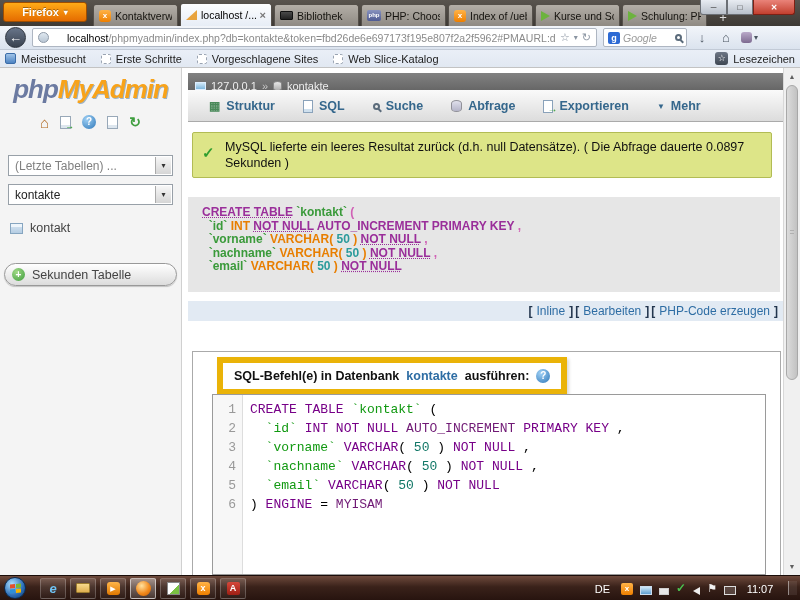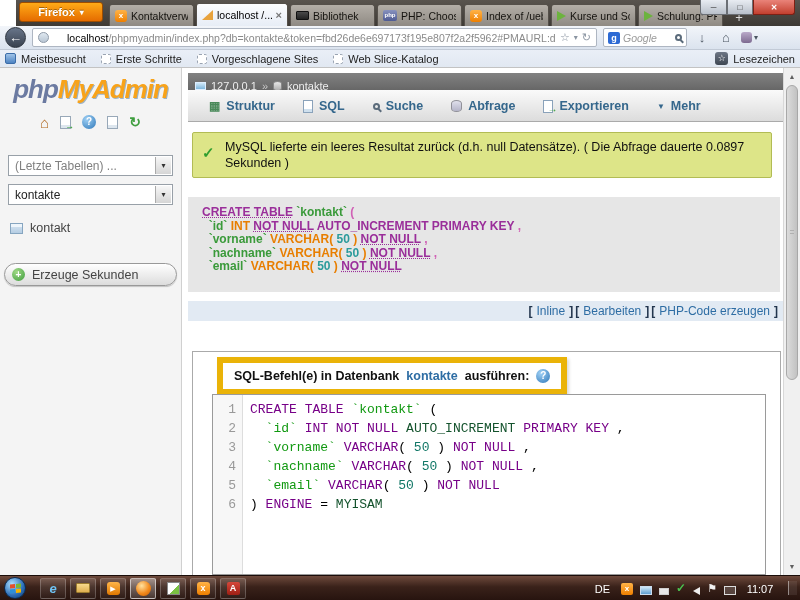--- a/index.html
+++ b/index.html
@@ -1,21 +1,21 @@
 <!DOCTYPE html>
 <html><head>
 <meta charset="utf-8">
 <style>
   html,body{margin:0;padding:0;background:#222;}
   #screen{position:relative;width:800px;height:600px;overflow:hidden;background:#fff;
           font-family:"Liberation Sans",sans-serif;-webkit-font-smoothing:antialiased;}
   *{box-sizing:border-box;}
 
   
-  .tabbar{position:absolute;top:0;left:16px;right:0;height:26px;
+  .tabbar{position:absolute;top:0;left:0;right:0;height:26px;
           background:linear-gradient(#59544e,#3e3a35);}
   .ff-btn{position:absolute;top:2px;left:3px;width:84px;height:20px;border-radius:3px;
           background:linear-gradient(#ffab17,#e56c00);border:1px solid #9e4d00;
           color:#fff;font-weight:bold;font-size:11px;display:flex;align-items:center;
           justify-content:center;gap:5px;text-shadow:0 -1px 0 rgba(0,0,0,.35);cursor:default;}
   .ff-caret{font-size:8px;}
   .tabs{position:absolute;left:93px;top:3px;height:23px;display:flex;align-items:flex-end;}
   .tab{width:85px;height:22px;display:flex;align-items:center;gap:4px;padding:0 5px;
        background:linear-gradient(#b3aea7,#8f8a83);border:1px solid #55504a;border-bottom:none;
        border-radius:3px 3px 0 0;color:#15130f;font-size:10.5px;margin-right:2px;overflow:hidden;}
@@ -165,21 +165,21 @@
   .legend .dblink{color:#2e6da4;}
   .help-ic{width:14px;height:14px;border-radius:50%;background:radial-gradient(circle at 35% 30%,#9fd0f5,#2e77b8);
            color:#fff;font-size:10px;font-weight:bold;text-align:center;line-height:14px;}
   .cm{position:absolute;top:42px;left:19px;width:554px;bottom:0;border:1px solid #9a9a9a;
       background:#fff;display:flex;font-family:"Liberation Mono","DejaVu Sans Mono",monospace;
       font-size:13px;line-height:19px;}
   .cm-gutter{width:30px;background:#f7f7f7;border-right:1px solid #ddd;color:#999;
              text-align:right;padding:5px 6px 0 0;}
   .cm-code{padding:5px 0 0 7px;color:#000;flex:1;}
   .cm-code .ln{white-space:pre;}
-  .ck{color:#770088;} .cb{color:#14532d;} .cg{color:#119911;} .cn{color:#117766;}
+  .ck{color:#770088;} .cb{color:#701a75;} .cg{color:#119911;} .cn{color:#117766;}
 
   
   .sbar{position:absolute;right:0;top:68px;bottom:25px;width:17px;background:#f0f0f0;
         border-left:1px solid #d8d8d8;}
   .sb-btn{position:absolute;left:0;right:0;height:15px;color:#606060;font-size:7px;
           display:flex;align-items:center;justify-content:center;}
   .sb-btn.up{top:1px;} .sb-btn.down{bottom:1px;}
   .sb-thumb{position:absolute;left:2px;right:2px;top:17px;height:295px;border-radius:7px;
             background:linear-gradient(90deg,#dcdcdc,#c2c2c2);border:1px solid #a8a8a8;}
   .sb-grip{position:absolute;left:3px;right:3px;top:50%;height:6px;margin-top:-3px;
@@ -344,21 +344,21 @@
       <div class="sel">
         <span>kontakte</span>
         <span class="sel-caret">▾</span>
       </div>
       <div class="tbl-item">
         <span class="tbl-ic"></span>
         <span>kontakt</span>
       </div>
       <div class="create-btn">
         <span class="plus-ic">+</span>
-        <span>Erzeuge Sekunden</span>
+        <span>Sekunden Tabelle</span>
       </div>
     </div>
 
     <div class="main">
       <div class="crumb">
         <span class="mon-ic"></span>
         <span>127.0.0.1</span>
         <span class="sep">»</span>
         <span class="db-ic"></span>
         <span>kontakte</span>

